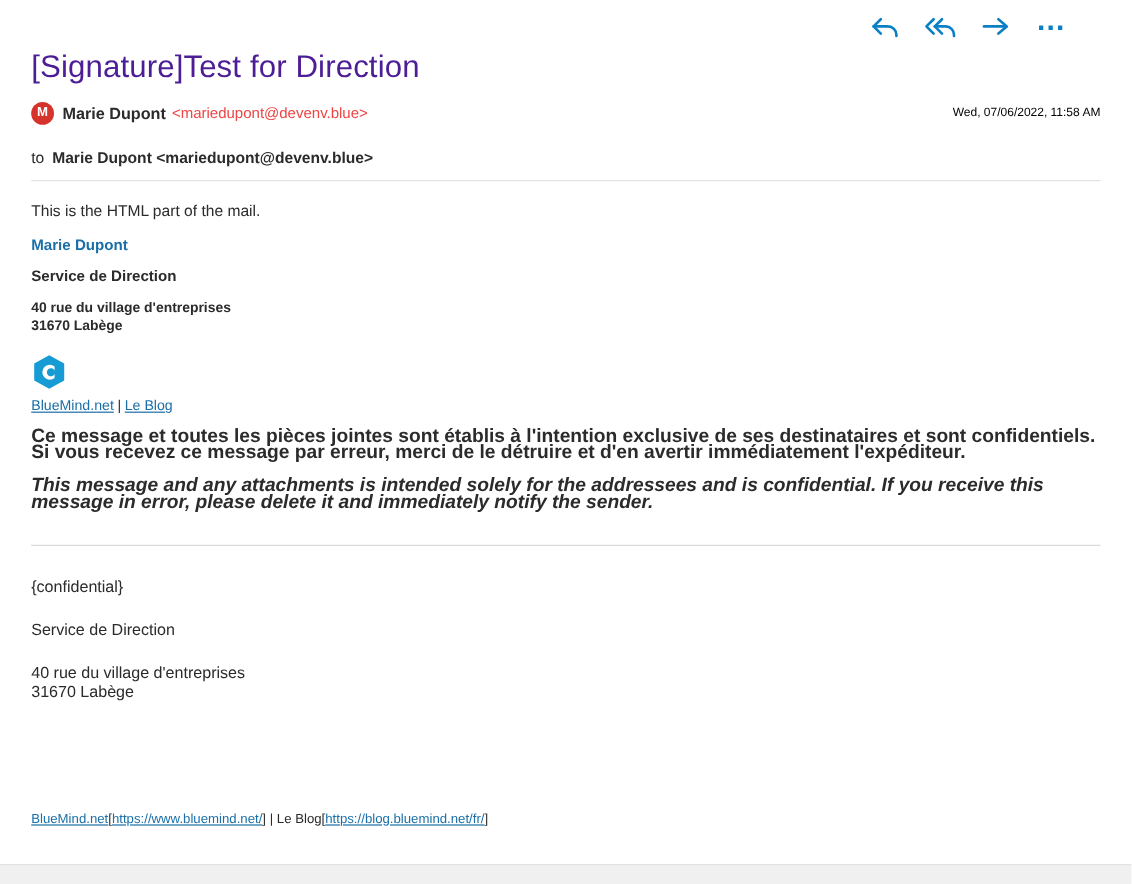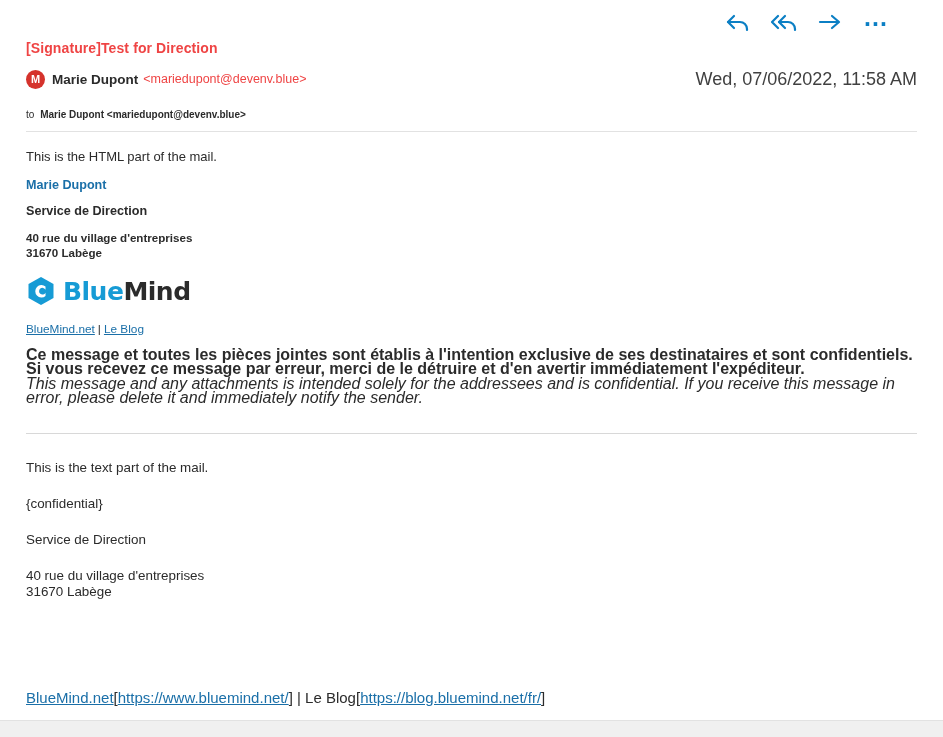--- a/index.html
+++ b/index.html
@@ -42,23 +42,23 @@
     letter-spacing: 1px;
     font-weight: bold;
     padding-bottom: 12px;
   }
 
   
   .msg-wrap {
     padding: 0 26px;
   }
   .subject {
-    font-size: 14px;
-    font-weight: 700;
-    color: #ef4444;
+    font-size: 26px;
+    font-weight: 400;
+    color: #4c1d95;
     margin: 0 0 12px 0;
     letter-spacing: .1px;
   }
   .from-row {
     display: flex;
     align-items: center;
     height: 22px;
   }
   .avatar {
     width: 19px;
@@ -79,26 +79,26 @@
     font-size: 13.5px;
     color: #2b2b2b;
   }
   .from-addr {
     font-size: 12.5px;
     color: #ef4444;
     margin-left: 5px;
   }
   .date {
     margin-left: auto;
-    font-size: 18px;
-    color: #404040;
+    font-size: 10px;
+    color: #000000;
   }
   .to-row {
     margin-top: 19px;
-    font-size: 10px;
+    font-size: 13px;
     padding-bottom: 11px;
     border-bottom: 1px solid #e2e2e2;
   }
   .to-label { color: #2b2b2b; }
   .to-value { font-weight: bold; color: #2b2b2b; margin-left: 3px; }
 
   
   .body-area {
     padding: 0 26px;
     font-size: 13px;
@@ -144,61 +144,61 @@
   .logo-text {
     font-family: "DejaVu Sans", sans-serif;
     font-size: 25px;
     font-weight: bold;
     color: #2b2b2b;
     letter-spacing: -0.5px;
   }
   .logo-text .blue { color: #169bd5; }
 
   .links-row {
-    margin: 16px 0 0 0;
+    margin: 6px 0 0 0;
     font-size: 11.8px;
   }
   .links-row a, .link {
     color: #1a6fa8;
     text-decoration: underline;
     cursor: pointer;
   }
   .links-row .sep { color: #2b2b2b; margin: 0 3px; }
 
   .legal {
     font-size: 16px;
     font-weight: bold;
     line-height: 14px;
     margin: 12px 0 0 0;
     color: #2b2b2b;
   }
   .legal.en {
     font-style: italic;
-    font-weight: normal;
-    margin-top: 1px;
+    font-weight: bold;
+    margin-top: 13px;
   }
 
   .divider {
     border: none;
     border-top: 1px solid #d8d8d8;
     margin: 28px 0 0 0;
   }
 
   
   .text-part {
     padding: 26px 0 0 0;
     font-size: 13.4px;
     color: #2b2b2b;
     line-height: 16px;
   }
   .text-part p { margin: 0 0 20px 0; }
   .text-part p.tight { margin-bottom: 0; }
   .text-footer {
     margin-top: 90px;
-    font-size: 15px;
+    font-size: 11px;
   }
   .text-footer .brk { color: #2b2b2b; }
 
   
   .bottom-strip {
     position: absolute;
     left: 0;
     bottom: 0;
     width: 943px;
     height: 16px;
@@ -268,35 +268,33 @@
       <span>31670 Labège</span>
     </p>
 
     <div class="logo">
       <span class="logo-mark">
         <svg width="30" height="30" viewBox="0 0 30 30">
           <polygon points="15,1 27.5,8 27.5,22 15,29 2.5,22 2.5,8" fill="#169bd5"></polygon>
           <path d="M19.5,10.5 a6.2,6.2 0 1 0 0,9.4 l0,-3.2 a3.4,3.4 0 1 1 0,-3 z" fill="#ffffff"></path>
         </svg>
       </span>
-      <span class="logo-text"><span class="blue">Blue</span><span>Mind</span></span>
     </div>
 
     <div class="links-row">
       <a class="link">BlueMind.net</a><span class="sep">|</span><a class="link">Le Blog</a>
     </div>
 
     <p class="legal">Ce message et toutes les pièces jointes sont établis à l'intention exclusive de ses destinataires et sont confidentiels. Si vous recevez ce message par erreur, merci de le détruire et d'en avertir immédiatement l'expéditeur.</p>
     <p class="legal en">This message and any attachments is intended solely for the addressees and is confidential. If you receive this message in error, please delete it and immediately notify the sender.</p>
 
     <hr class="divider">
   </div>
 
   <div class="text-part">
-    <p>This is the text part of the mail.</p>
     <p>{confidential}</p>
     <p>Service de Direction</p>
     <p class="tight">40 rue du village d'entreprises</p>
     <p>31670 Labège</p>
 
     <div class="text-footer">
       <a class="link">BlueMind.net</a><span class="brk">[</span><a class="link">https://www.bluemind.net/</a><span class="brk">]</span>
       <span class="brk">| Le Blog</span><span class="brk">[</span><a class="link">https://blog.bluemind.net/fr/</a><span class="brk">]</span>
     </div>
   </div>

